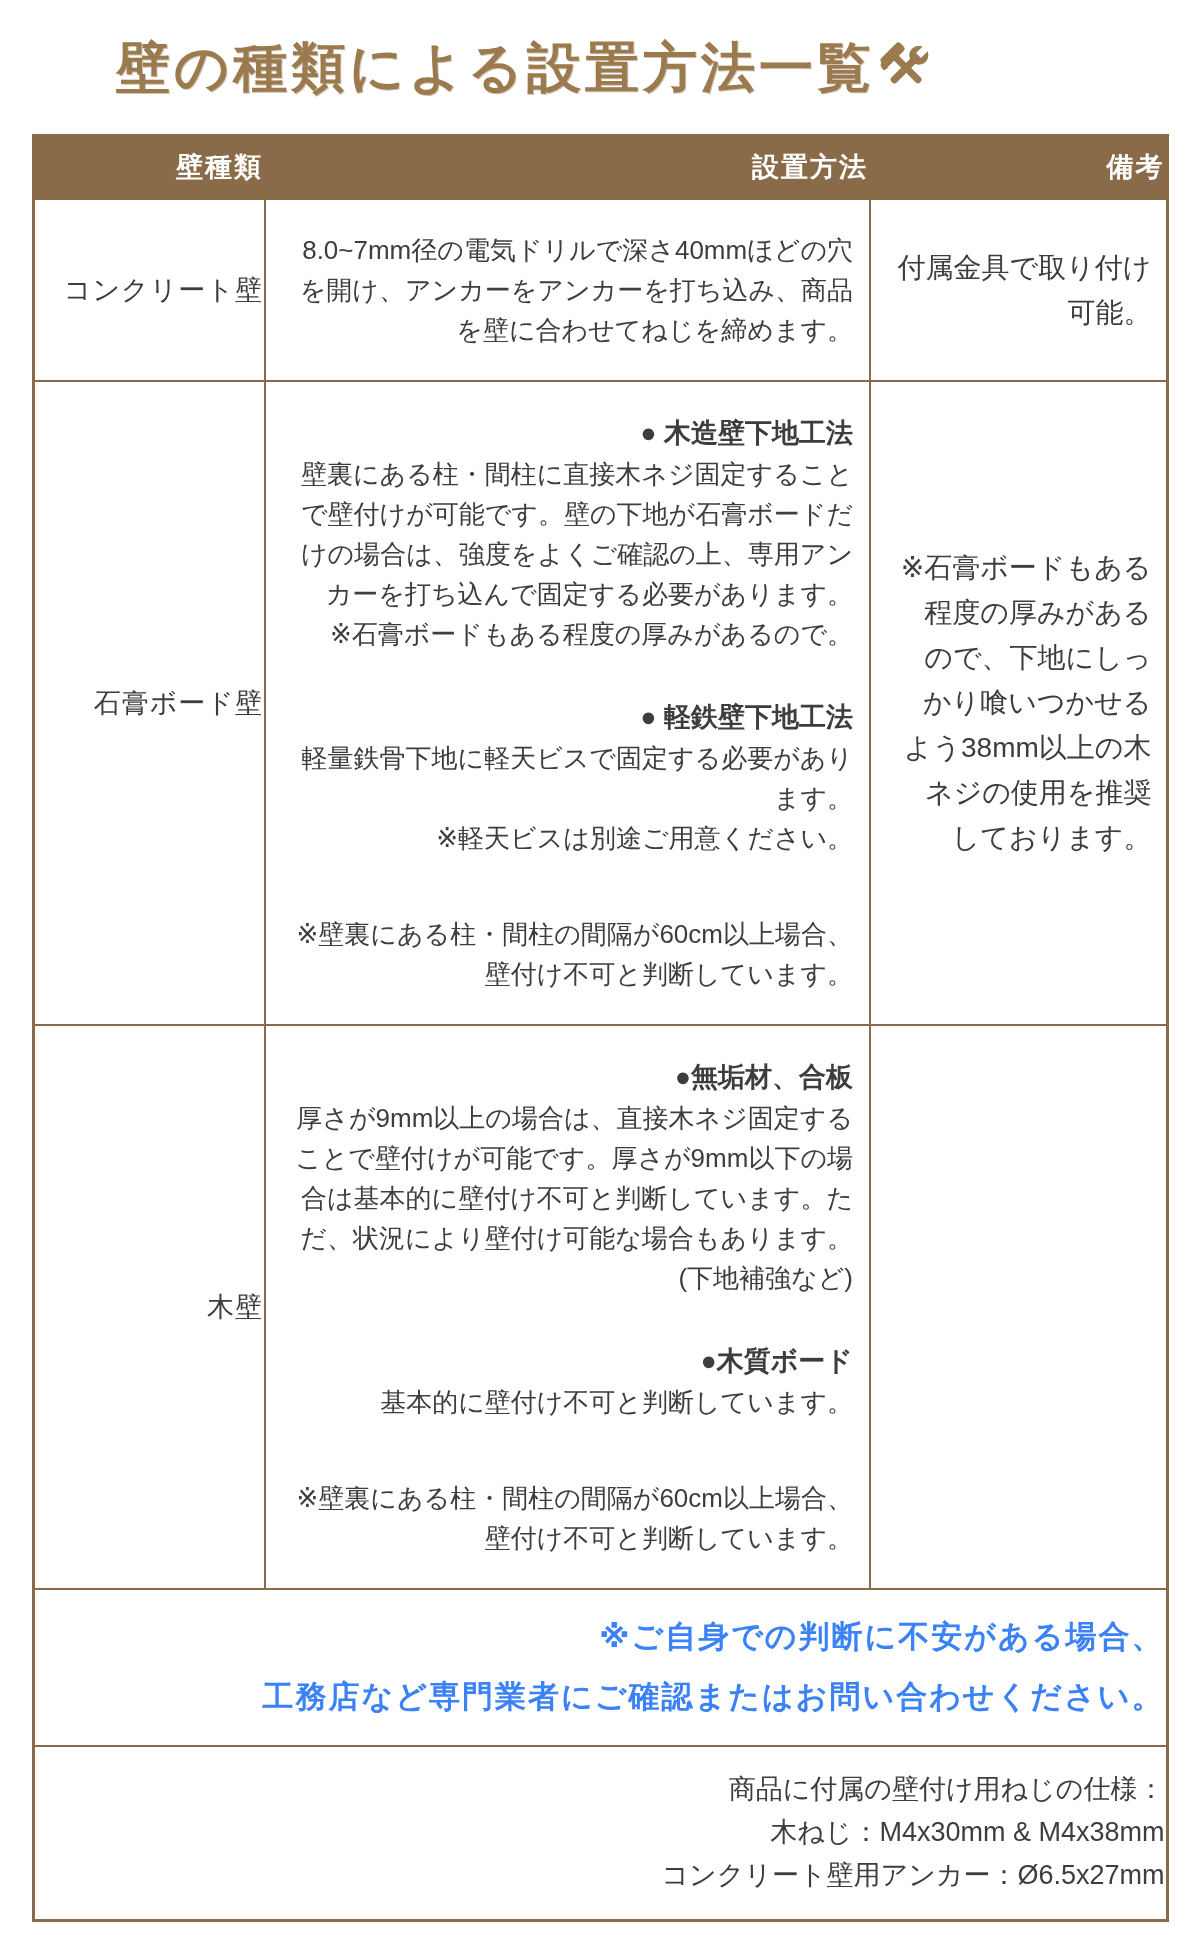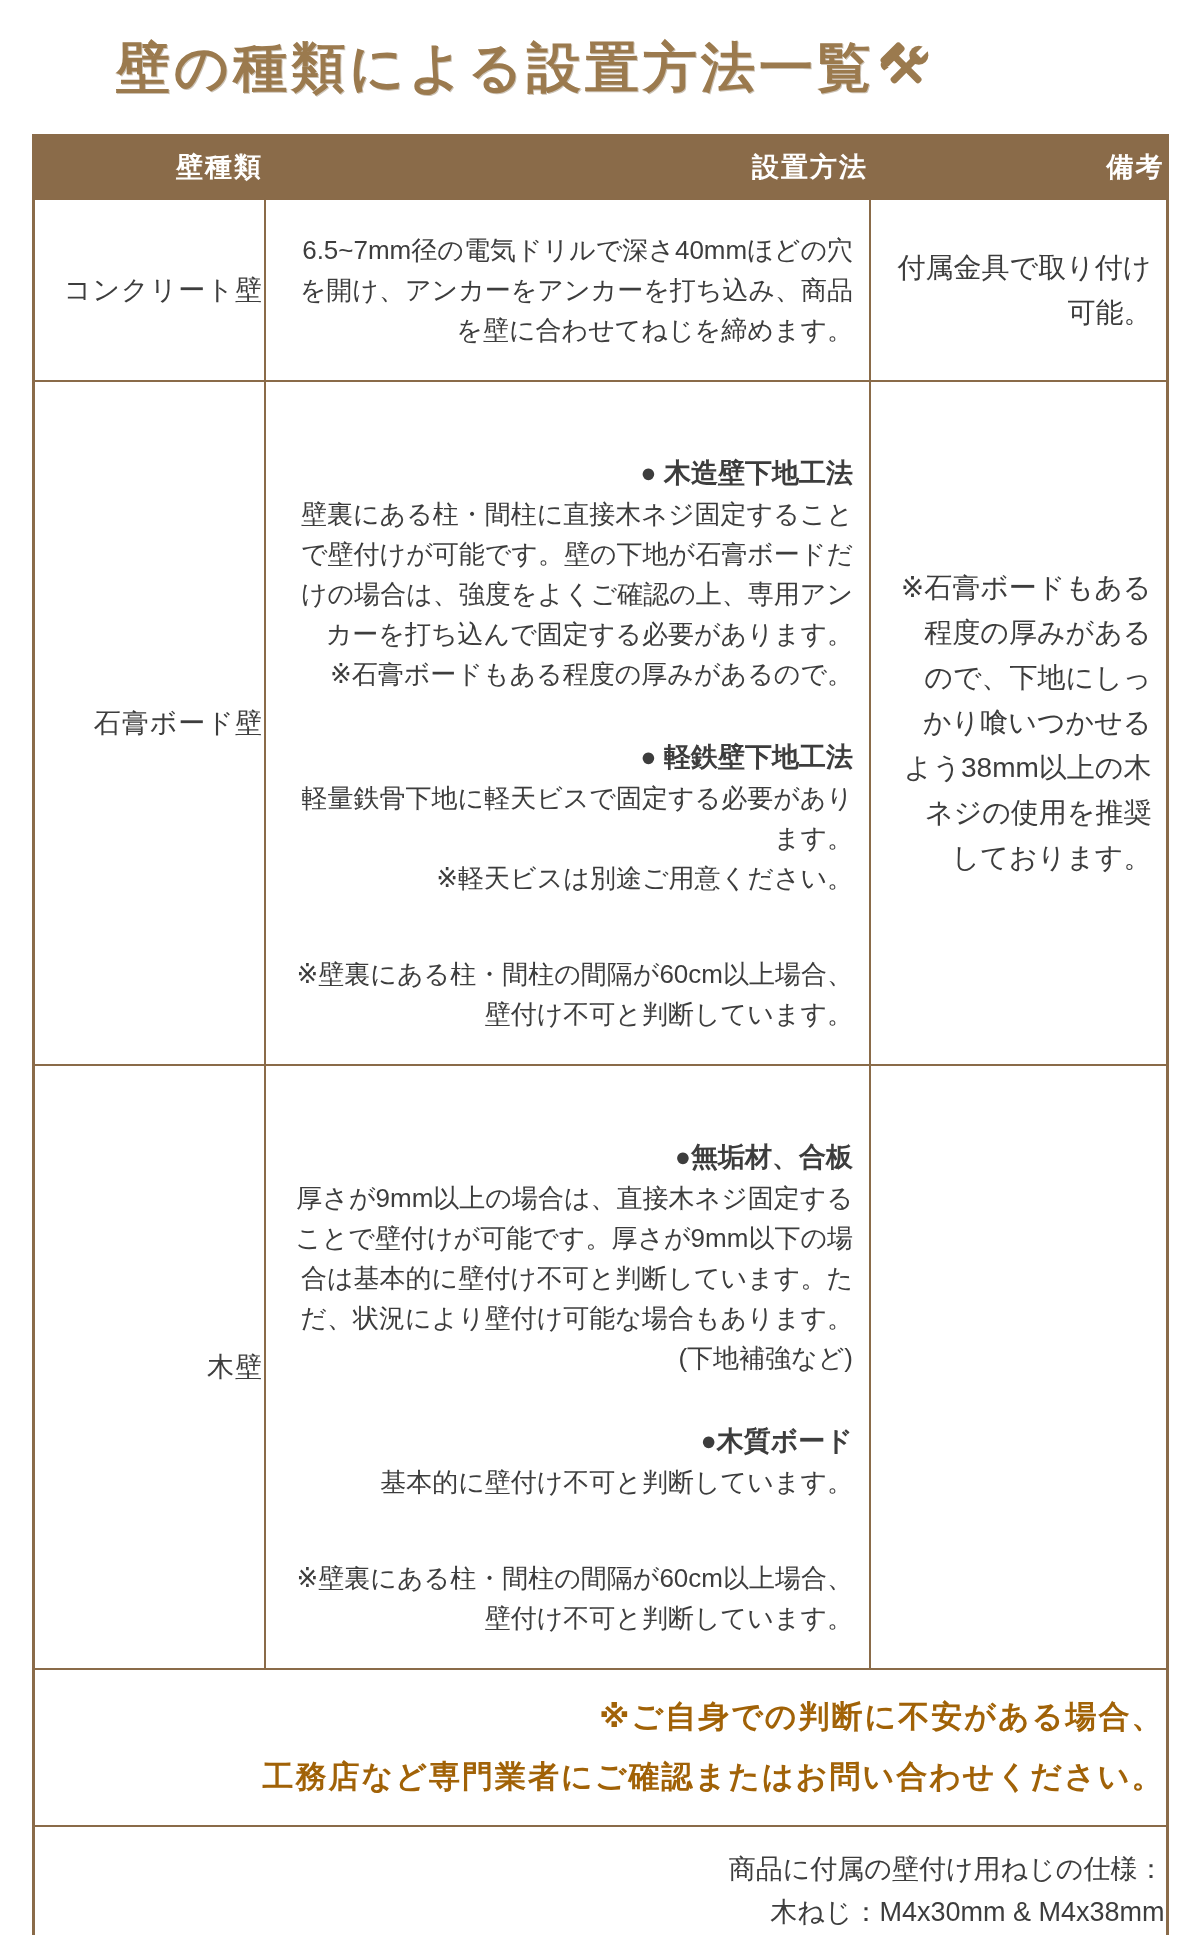--- a/index.html
+++ b/index.html
@@ -82,28 +82,28 @@
     font-size: 28px;
     line-height: 45px;
     color: #3d3d3d;
   }
   .row-1 > td { height: 157px; }
   .row-2 > td { height: 643px; }
   .row-3 > td { height: 537px; }
 
   .block + .block { margin-top: 42px; }
   .block.gap-big  { margin-top: 56px; }
-  .block-heading  { font-weight: bold; font-size: 27px; line-height: 42px; margin-top: 40px; }
+  .block-heading  { font-weight: bold; font-size: 27px; line-height: 42px; }
   .block-line     { margin: 0; }
 
   
   td.warning-cell {
     height: 157px;
     text-align: center;
-    color: #a16207;
+    color: #3b82f6;
     font-weight: bold;
     font-size: 31px;
     line-height: 60px;
     letter-spacing: 2px;
   }
 
   
   td.spec-cell {
     height: 175px;
     padding-left: 24px;
@@ -150,21 +150,21 @@
         <th class="h-method">設置方法</th>
         <th class="h-remark">備考</th>
       </tr>
     </thead>
     <tbody>
 
       <tr class="row-1">
         <td class="type-cell">コンクリート壁</td>
         <td class="method-cell">
           <div class="block">
-            <p class="block-line">6.5~7mm径の電気ドリルで深さ40mmほどの穴を開け、アンカーをアンカーを打ち込み、商品を壁に合わせてねじを締めます。</p>
+            <p class="block-line">8.0~7mm径の電気ドリルで深さ40mmほどの穴を開け、アンカーをアンカーを打ち込み、商品を壁に合わせてねじを締めます。</p>
           </div>
         </td>
         <td class="remark-cell">付属金具で取り付け可能。</td>
       </tr>
 
       <tr class="row-2">
         <td class="type-cell">石膏ボード壁</td>
         <td class="method-cell">
           <div class="block">
             <div class="block-heading">● 木造壁下地工法</div>

